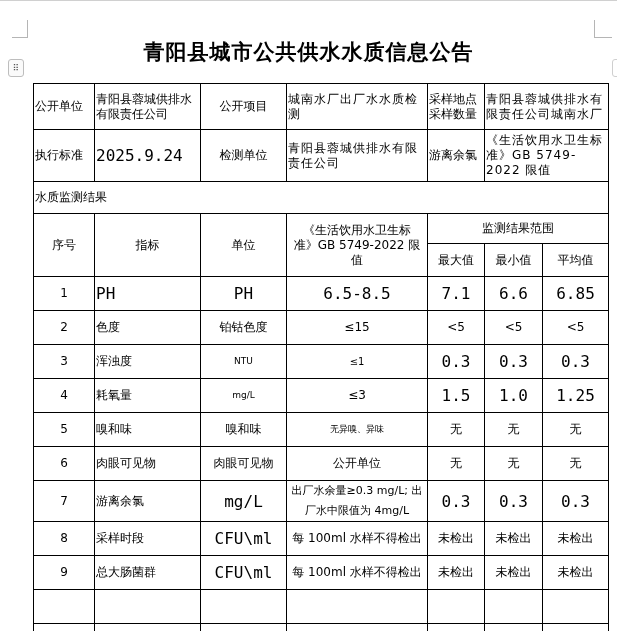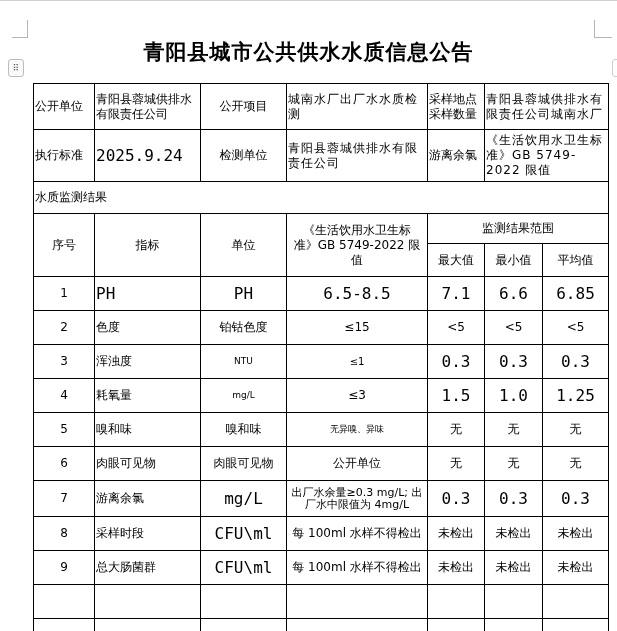--- a/index.html
+++ b/index.html
@@ -149,21 +149,21 @@
       <td class="c">肉眼可见物</td>
       <td class="c">公开单位</td>
       <td class="c">无</td>
       <td class="c">无</td>
       <td class="c">无</td>
     </tr>
     <tr style="height:36px">
       <td class="c">7</td>
       <td class="l">游离余氯</td>
       <td class="c mono">mg/L</td>
-      <td class="c" style="font-size:11px;line-height:12px">出厂水余量≥0.3 mg/L; 出厂水中限值为 4mg/L</td>
+      <td class="c" style="font-size:11px;line-height:20px">出厂水余量≥0.3 mg/L; 出厂水中限值为 4mg/L</td>
       <td class="c mono">0.3</td>
       <td class="c mono">0.3</td>
       <td class="c mono">0.3</td>
     </tr>
     <tr style="height:34px">
       <td class="c">8</td>
       <td class="l">采样时段</td>
       <td class="c mono">CFU\ml</td>
       <td class="c">每 100ml 水样不得检出</td>
       <td class="c">未检出</td>

